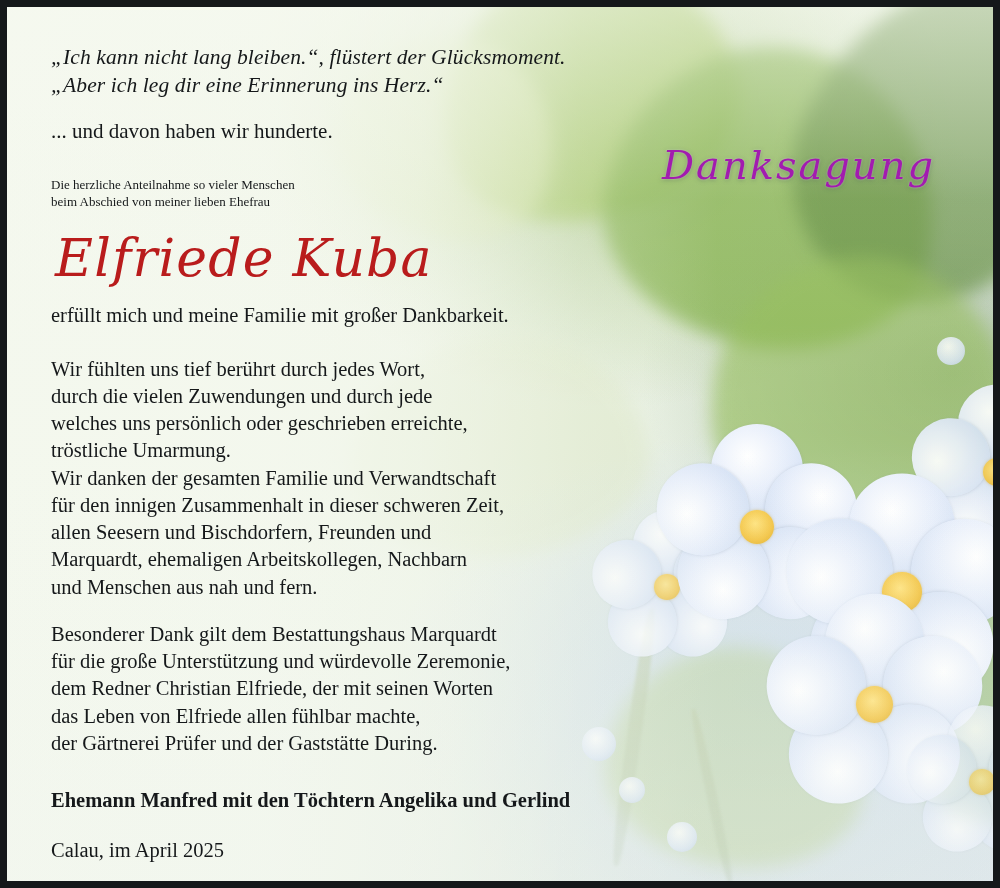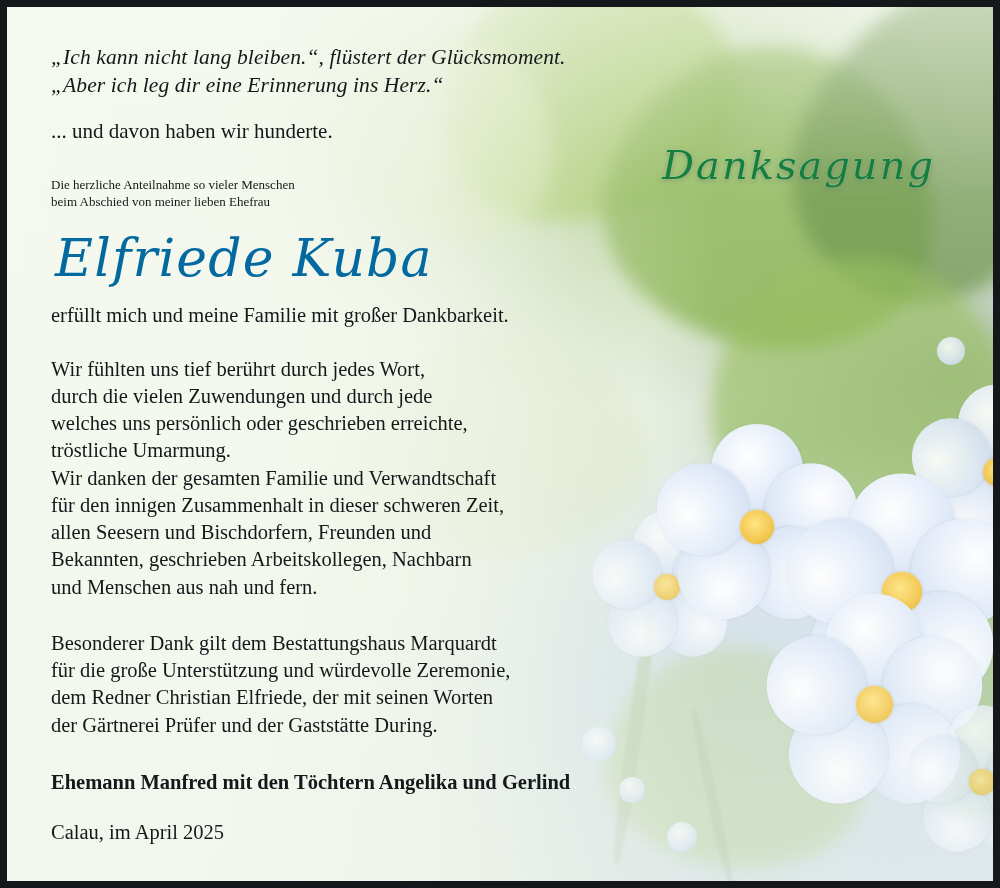--- a/index.html
+++ b/index.html
@@ -143,29 +143,29 @@
   }
   .name {
     margin-top: 18px;
     margin-left: 4px;
     font-family: "DejaVu Serif", serif;
     font-style: italic;
     font-weight: 400;
     font-size: 52px;
     letter-spacing: 1.2px;
     line-height: 1.15;
-    color: #0369a1;
+    color: #b91c1c;
   }
   .para {
     font-size: 20.5px;
     line-height: 1.33;
   }
   .p-grateful { margin-top: 14px; }
   .p-block1 { margin-top: 26px; }
-  .p-block2 { margin-top: 29px; }
+  .p-block2 { margin-top: 20px; }
   .signature {
     margin-top: 30px;
     font-size: 20.5px;
     font-weight: bold;
     line-height: 1.3;
   }
   .place {
     margin-top: 23px;
     font-size: 20.5px;
     line-height: 1.3;
@@ -173,21 +173,21 @@
 
   .danksagung {
     position: absolute;
     z-index: 6;
     right: 58px;
     top: 135px;
     font-family: "DejaVu Serif", serif;
     font-style: italic;
     font-size: 40px;
     letter-spacing: 2px;
-    color: #15803d;
+    color: #a21caf;
     text-shadow: 0 1px 4px rgba(90,110,90,.55), 0 0 2px rgba(255,255,255,.6);
     white-space: nowrap;
   }
 </style>
 </head>
 <body>
 
 <div id="card">
 
   <div class="bg">
@@ -289,28 +289,29 @@
     <div class="para p-grateful">erfüllt mich und meine Familie mit großer Dankbarkeit.</div>
 
     <div class="para p-block1">
       <div>Wir fühlten uns tief berührt durch jedes Wort,</div>
       <div>durch die vielen Zuwendungen und durch jede</div>
       <div>welches uns persönlich oder geschrieben erreichte,</div>
       <div>tröstliche Umarmung.</div>
       <div>Wir danken der gesamten Familie und Verwandtschaft</div>
       <div>für den innigen Zusammenhalt in dieser schweren Zeit,</div>
       <div>allen Seesern und Bischdorfern, Freunden und</div>
-      <div>Bekannten, geschrieben Arbeitskollegen, Nachbarn</div>
+      <div>Marquardt, ehemaligen Arbeitskollegen, Nachbarn</div>
       <div>und Menschen aus nah und fern.</div>
     </div>
 
     <div class="para p-block2">
       <div>Besonderer Dank gilt dem Bestattungshaus Marquardt</div>
       <div>für die große Unterstützung und würdevolle Zeremonie,</div>
       <div>dem Redner Christian Elfriede, der mit seinen Worten</div>
+      <div>das Leben von Elfriede allen fühlbar machte,</div>
       <div>der Gärtnerei Prüfer und der Gaststätte During.</div>
     </div>
 
     <div class="signature">Ehemann Manfred mit den Töchtern Angelika und Gerlind</div>
 
     <div class="place">Calau, im April 2025</div>
   </div>
 </div>
 
 </body></html>

